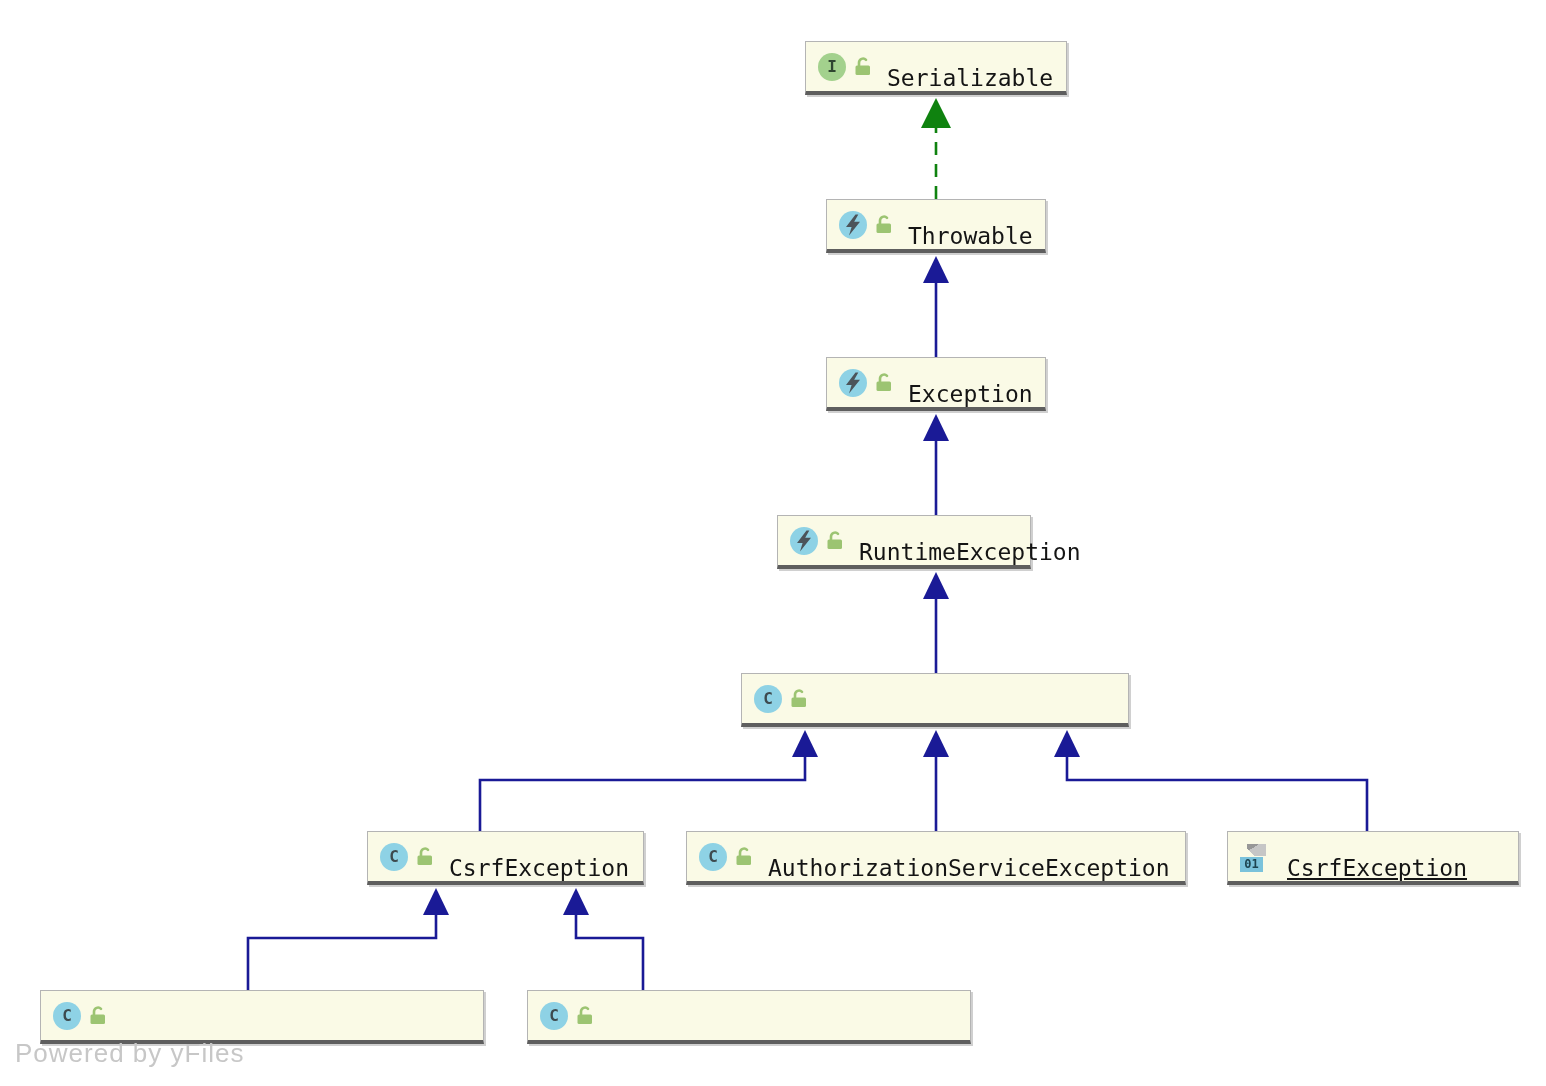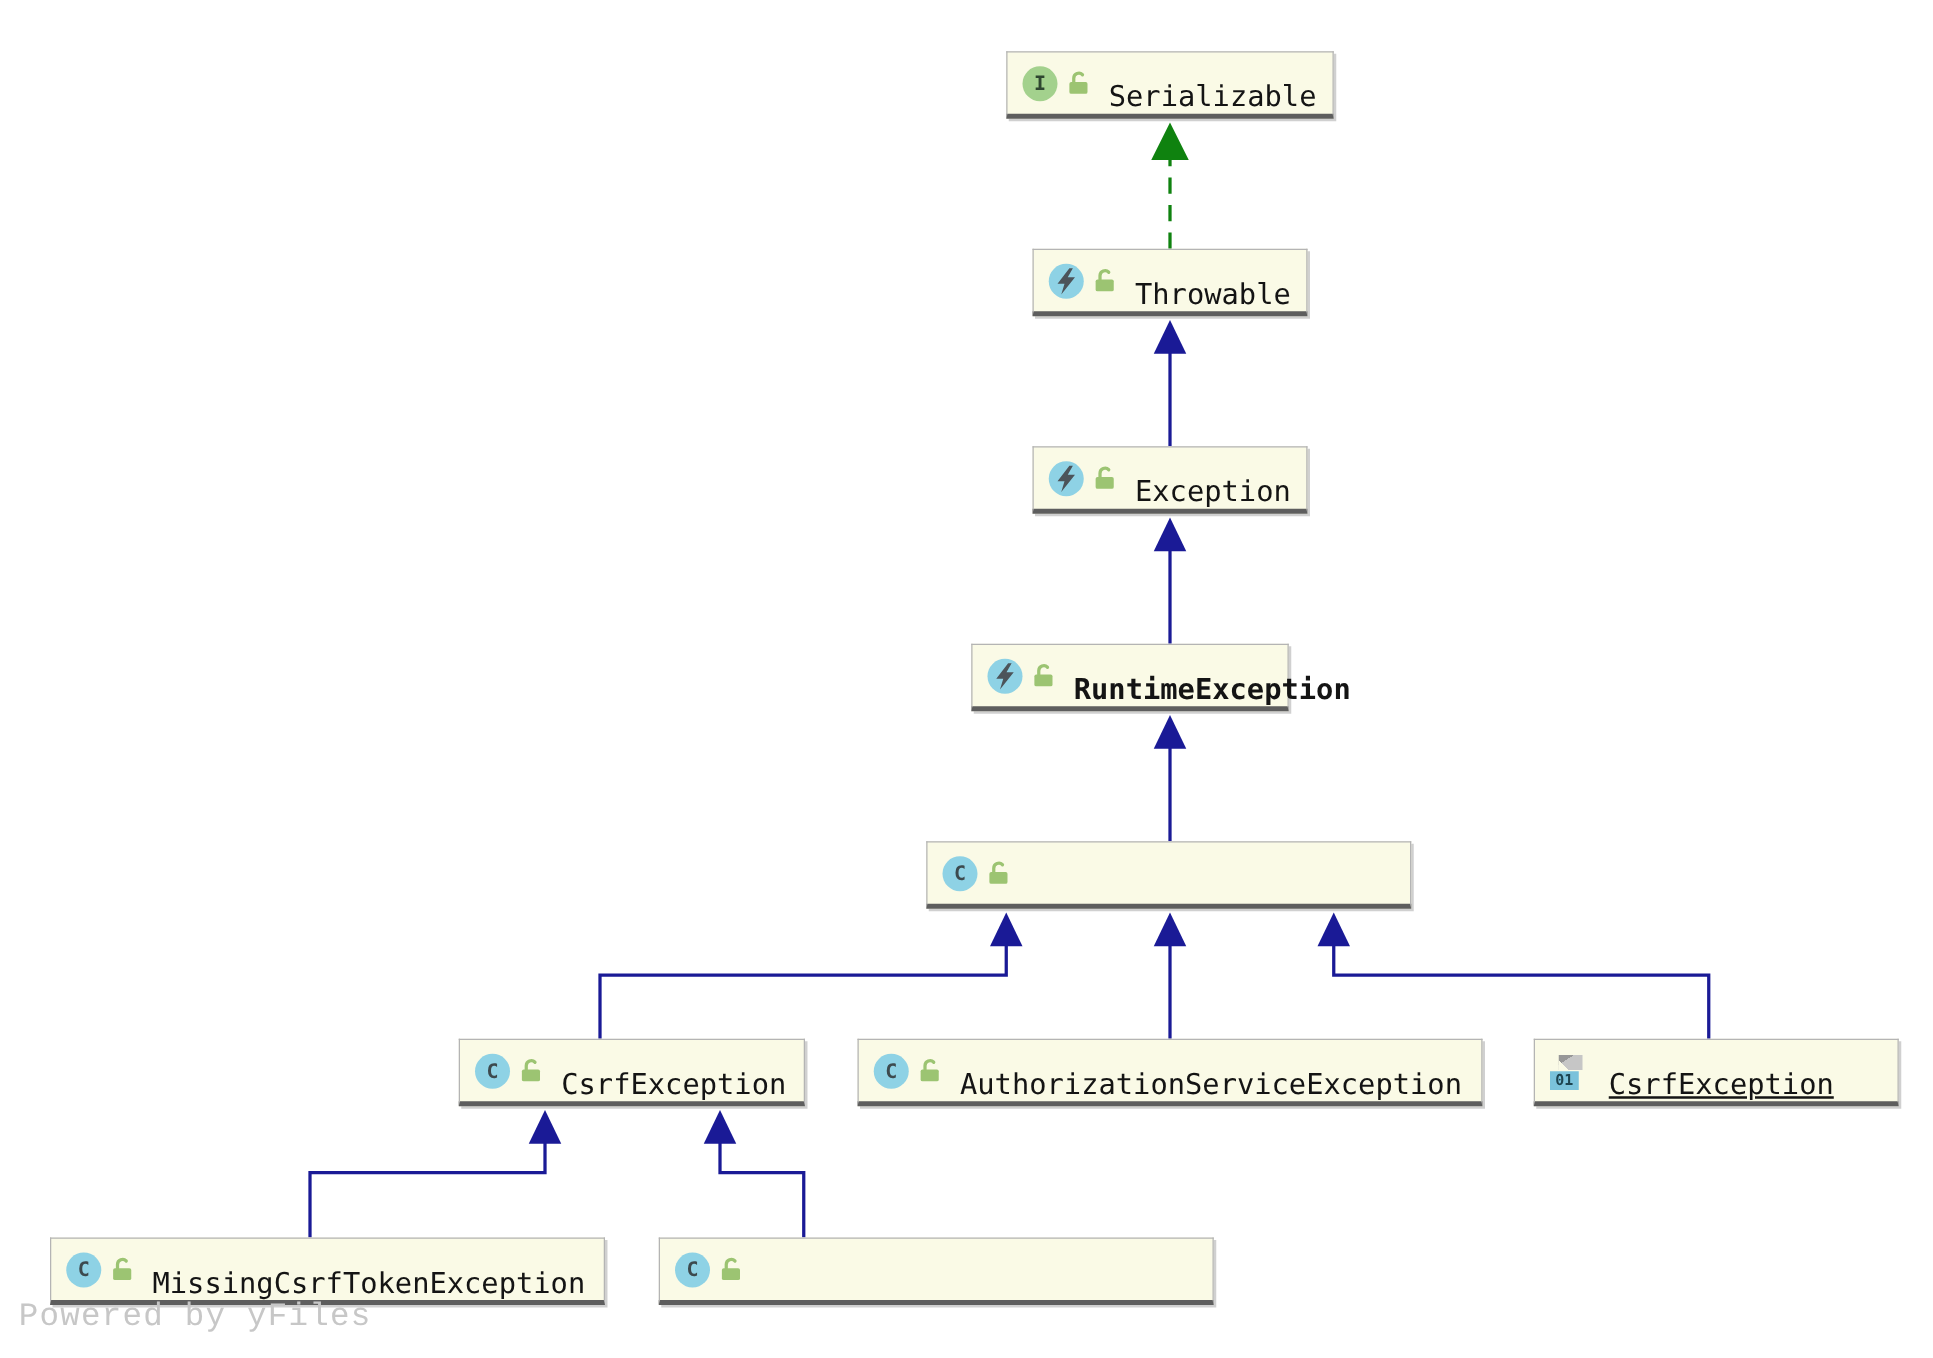--- a/index.html
+++ b/index.html
@@ -20,27 +20,27 @@
   .circle svg{display:block;}
   .lock{flex:0 0 auto;width:22px;height:22px;margin-left:6px;}
   .compiled{flex:0 0 auto;position:relative;width:34px;height:32px;}
   .compiled .page{position:absolute;left:7px;top:3px;width:19px;height:12px;
         background:linear-gradient(45deg,#fafae6 0 24%,transparent 24%),
                    linear-gradient(to bottom right,#979797 0 32%,#c6c6c6 32%);}
   .compiled .o1{position:absolute;left:0;bottom:1px;width:23px;height:15px;
         background:#7ac2db;color:#1d4450;display:flex;align-items:center;justify-content:center;
         font-size:12px;font-weight:bold;}
   .watermark{position:absolute;left:15px;top:1038px;
-        font-family:Liberation Mono, monospace;
+        font-family:Liberation Sans, sans-serif;
         font-size:26px;color:#c7c7c7;letter-spacing:1px;}
   
   .n-serializable{left:805px;top:41px;width:262px;}
   .n-throwable{left:826px;top:199px;width:220px;}
   .n-exception{left:826px;top:357px;width:220px;}
-  .n-runtime{left:777px;top:515px;width:254px;font-weight:bold;}
+  .n-runtime{left:777px;top:515px;width:254px;}
   .n-accessdenied{left:741px;top:673px;width:388px;}
   .n-csrf{left:367px;top:831px;width:277px;}
   .n-authservice{left:686px;top:831px;width:500px;}
   .n-csrf2{left:1227px;top:831px;width:292px;text-decoration:underline;}
   .n-missing{left:40px;top:990px;width:444px;}
   .n-invalid{left:527px;top:990px;width:444px;}
 </style>
 </head>
 <body>
 
@@ -191,21 +191,20 @@
   </div>
 
   <div class="node n-missing">
     <span class="circle cls">C</span>
     <span class="lock">
       <svg width="22" height="22" viewBox="0 0 22 22">
           <rect x="3.5" y="9.5" width="14.5" height="9.5" rx="1.5" fill="#9cc472"></rect>
           <path d="M7 9.5 V6.6 A4.1 4.1 0 0 1 14 3.8" fill="none" stroke="#9cc472" stroke-width="2.6" stroke-linecap="round"></path>
         </svg>
     </span>
-    <span class="label">MissingCsrfTokenException</span>
   </div>
 
   <div class="node n-invalid">
     <span class="circle cls">C</span>
     <span class="lock">
       <svg width="22" height="22" viewBox="0 0 22 22">
           <rect x="3.5" y="9.5" width="14.5" height="9.5" rx="1.5" fill="#9cc472"></rect>
           <path d="M7 9.5 V6.6 A4.1 4.1 0 0 1 14 3.8" fill="none" stroke="#9cc472" stroke-width="2.6" stroke-linecap="round"></path>
         </svg>
     </span>

